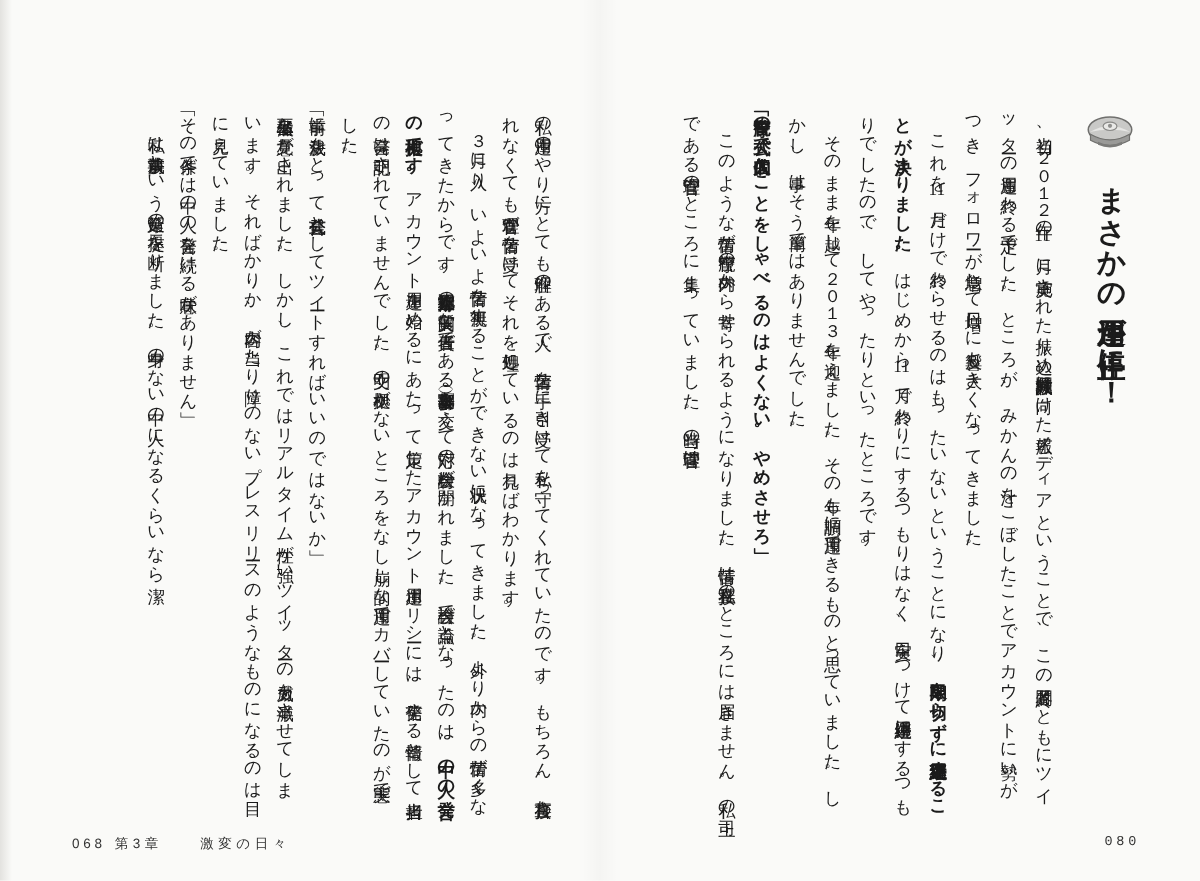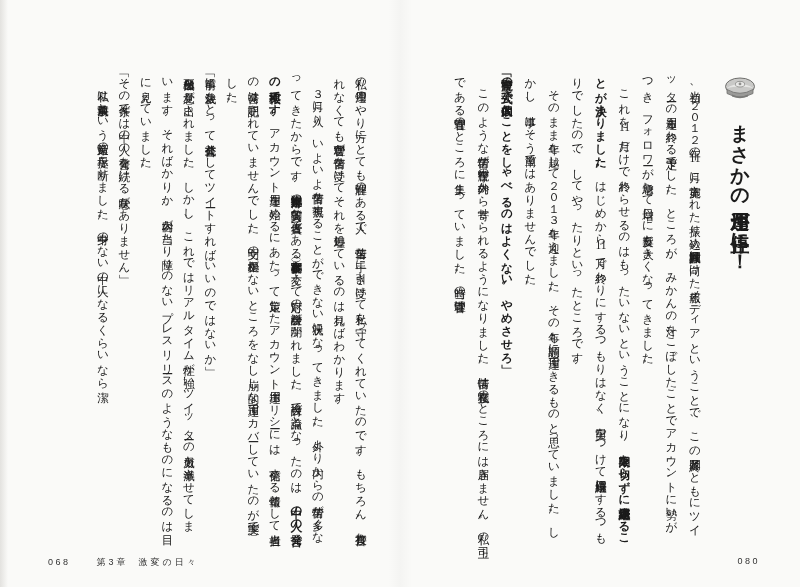--- a/index.html
+++ b/index.html
@@ -47,24 +47,24 @@
   .cap-icon{display:inline-block;line-height:0;margin-bottom:9px;}
   .cap-icon svg{display:block;}
 
   .folio{
     position:absolute;top:556px;
     font-family:"Liberation Sans","DejaVu Sans",sans-serif;
     font-size:9px;color:#333;
     letter-spacing:2.5px;
     white-space:nowrap;
   }
-  .folio-right{right:40px;}
+  .folio-right{right:40px;font-family:Liberation Mono, monospace;}
   .folio-left{left:48px;}
-  .folio-left .chapter{margin-left:26px;letter-spacing:3px;}
-  .folio-left .chapter-title{margin-left:10px;letter-spacing:3px;}
+  .folio-left .chapter{margin-left:6px;letter-spacing:3px;}
+  .folio-left .chapter-title{margin-left:25px;letter-spacing:3px;}
 </style>
 </head>
 <body>
 
 <div class="edge-left"></div>
 <div class="gutter"></div>
 
 <div class="vtext body-right">
   <h2 class="heading"><span class="cap-icon"><svg width="34" height="26" viewBox="0 0 34 26" xmlns="http://www.w3.org/2000/svg">
         <ellipse cx="17" cy="10.5" rx="14.5" ry="8.5" fill="#c9c9c7" stroke="#6f6f6d" stroke-width="1"></ellipse>

